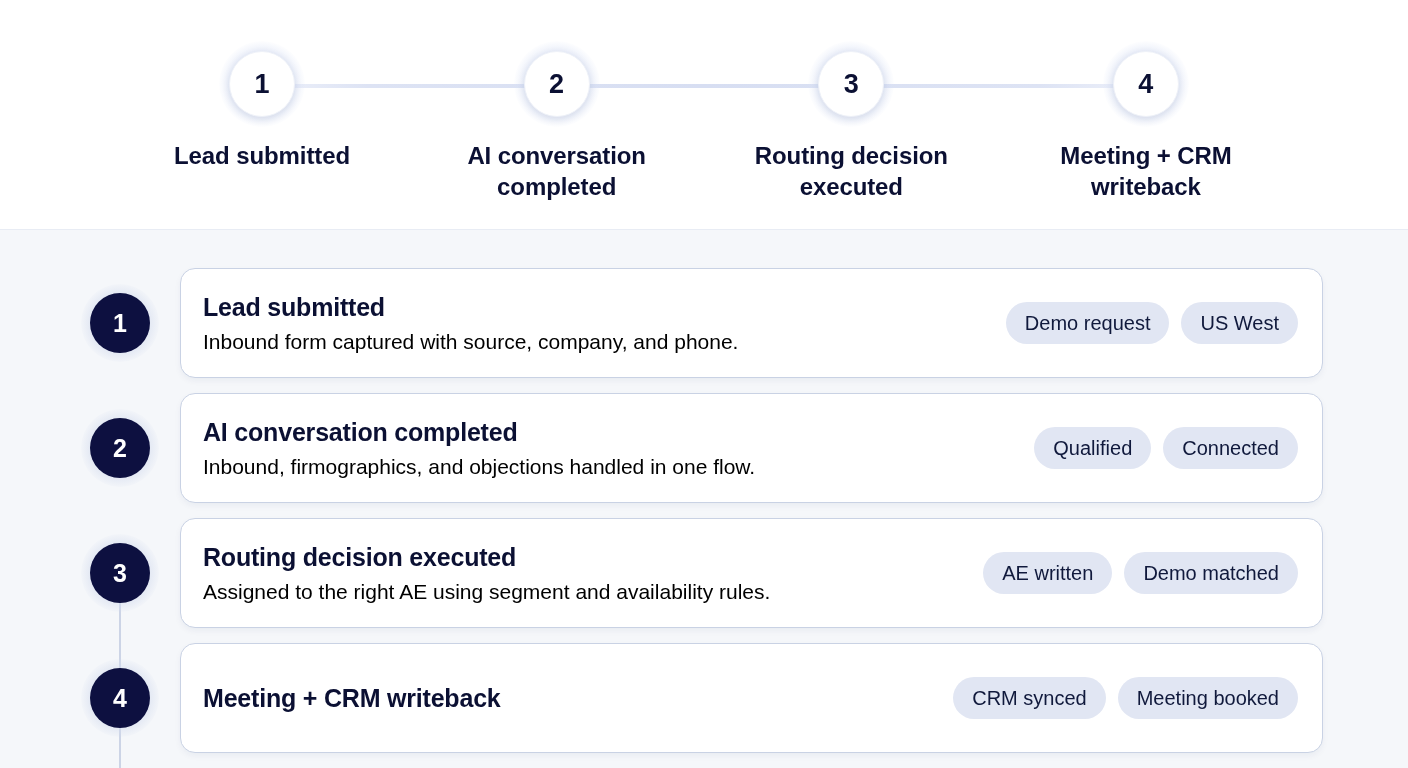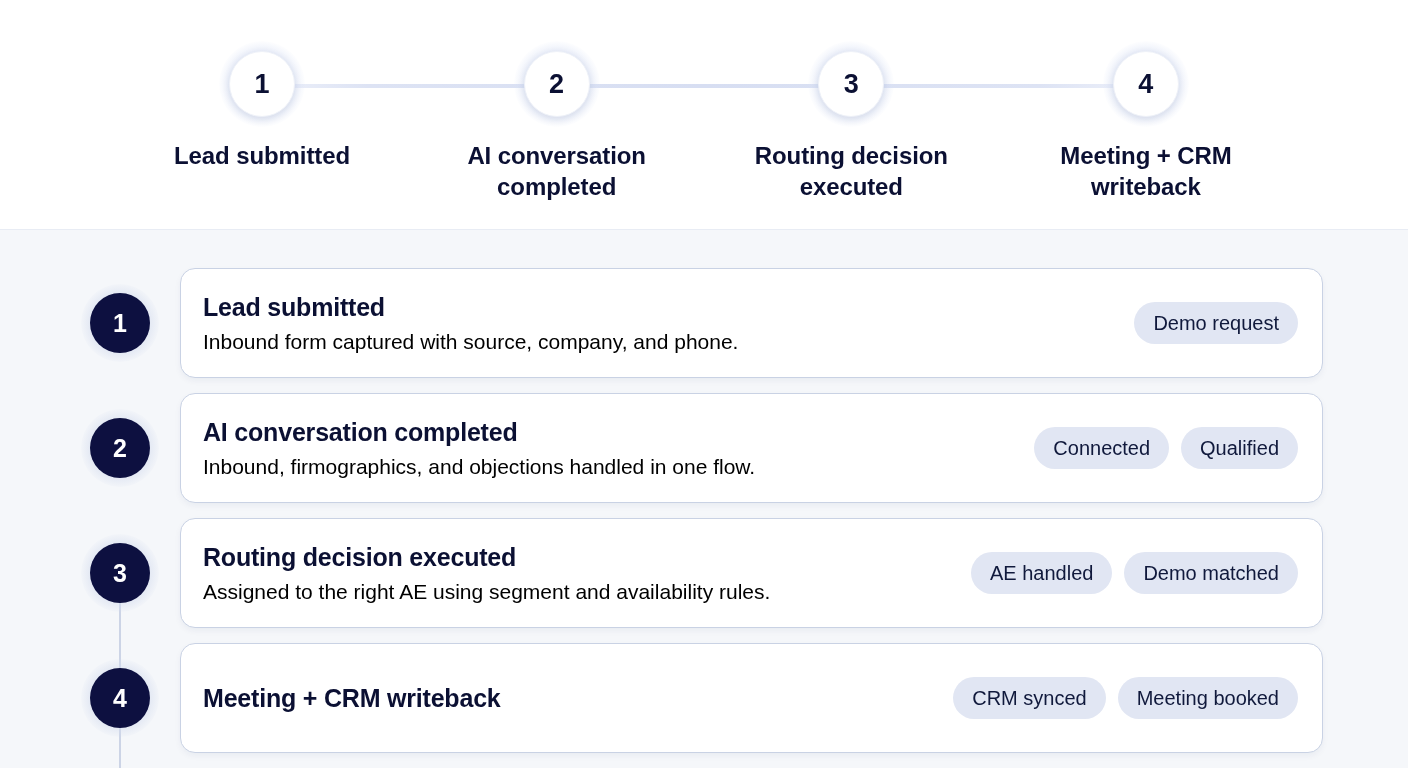--- a/index.html
+++ b/index.html
@@ -270,51 +270,52 @@
       <div class="badge-wrap">
         <div class="badge">1</div>
       </div>
       <div class="card">
         <div class="card-text">
           <div class="card-title">Lead submitted</div>
           <div class="card-desc">Inbound form captured with source, company, and phone.</div>
         </div>
         <div class="tags">
           <span class="tag">Demo request</span>
+          <span class="tag">US West</span>
         </div>
       </div>
     </div>
 
     <div class="row">
       <div class="badge-wrap">
         <div class="badge">2</div>
       </div>
       <div class="card">
         <div class="card-text">
           <div class="card-title">AI conversation completed</div>
           <div class="card-desc">Inbound, firmographics, and objections handled in one flow.</div>
         </div>
         <div class="tags">
+          <span class="tag">Qualified</span>
           <span class="tag">Connected</span>
-          <span class="tag">Qualified</span>
         </div>
       </div>
     </div>
 
     <div class="row">
       <div class="badge-wrap">
         <div class="badge">3</div>
       </div>
       <div class="card">
         <div class="card-text">
           <div class="card-title">Routing decision executed</div>
           <div class="card-desc">Assigned to the right AE using segment and availability rules.</div>
         </div>
         <div class="tags">
-          <span class="tag">AE handled</span>
+          <span class="tag">AE written</span>
           <span class="tag">Demo matched</span>
         </div>
       </div>
     </div>
 
     <div class="row">
       <div class="badge-wrap">
         <div class="badge">4</div>
       </div>
       <div class="card">

